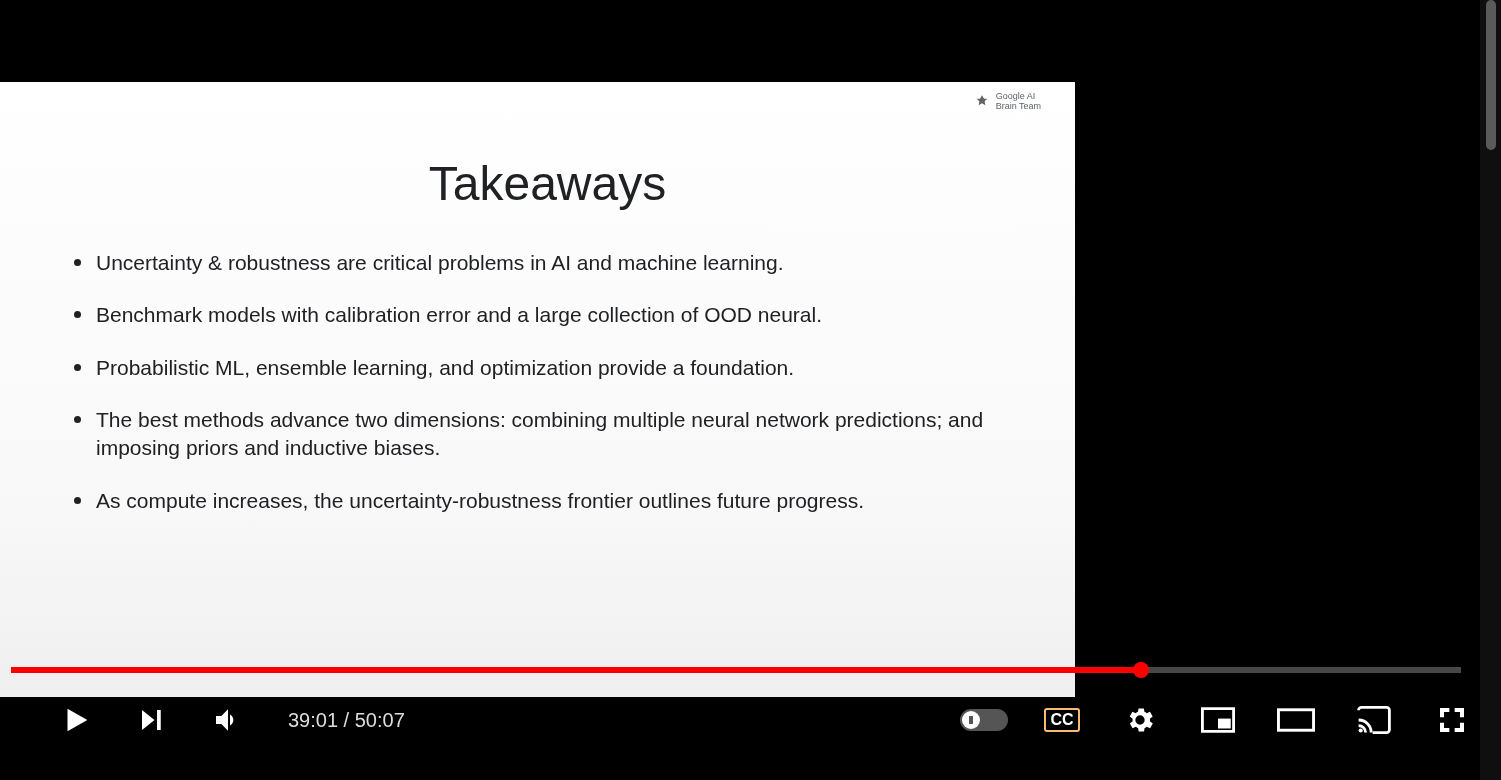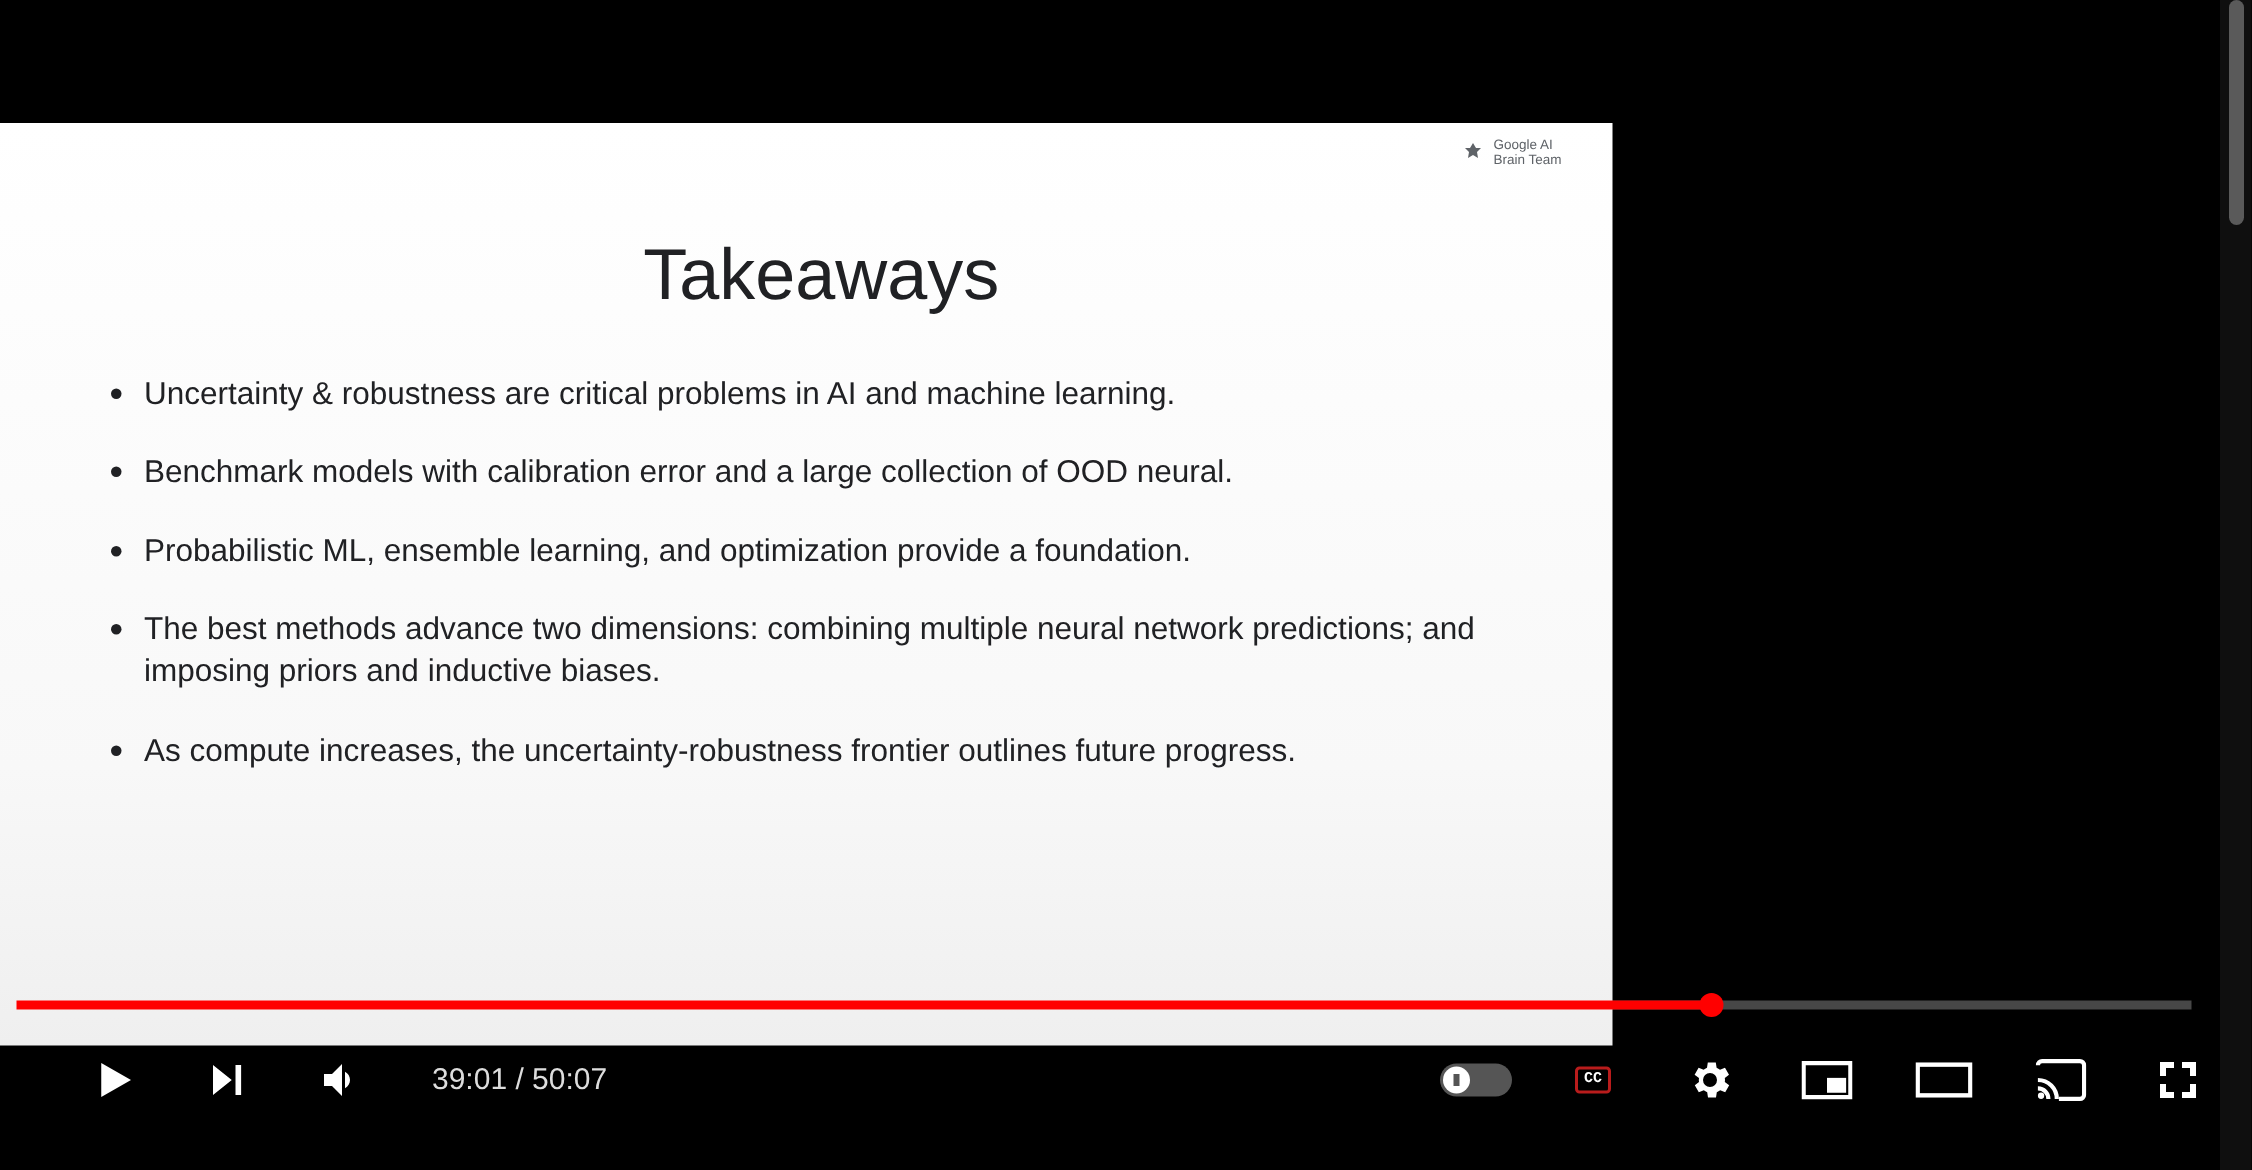--- a/index.html
+++ b/index.html
@@ -227,26 +227,26 @@
     height: 18px;
     background: #fff;
     border-radius: 50%;
     display:flex; align-items:center; justify-content:center;
   }
   .autoplay-thumb::after {
     content:"";
     width:4px; height:8px; background:#555;
   }
   .cc-box {
-    border: 2px solid #b91c1c;
+    border: 2px solid #fdba74;
     border-radius: 3px;
     padding: 2px 4px;
-    font-size: 10px;
+    font-size: 16px;
     font-weight: 700;
-    font-family: Liberation Mono, monospace;
+    font-family: Liberation Sans, sans-serif;
     line-height: 1;
   }
   .right-edge {
     position:absolute;
     top:0; right:0;
     width:21px; height:780px;
     background:#0f0f0f;
   }
   .scrollbar-thumb {
     position:absolute;

